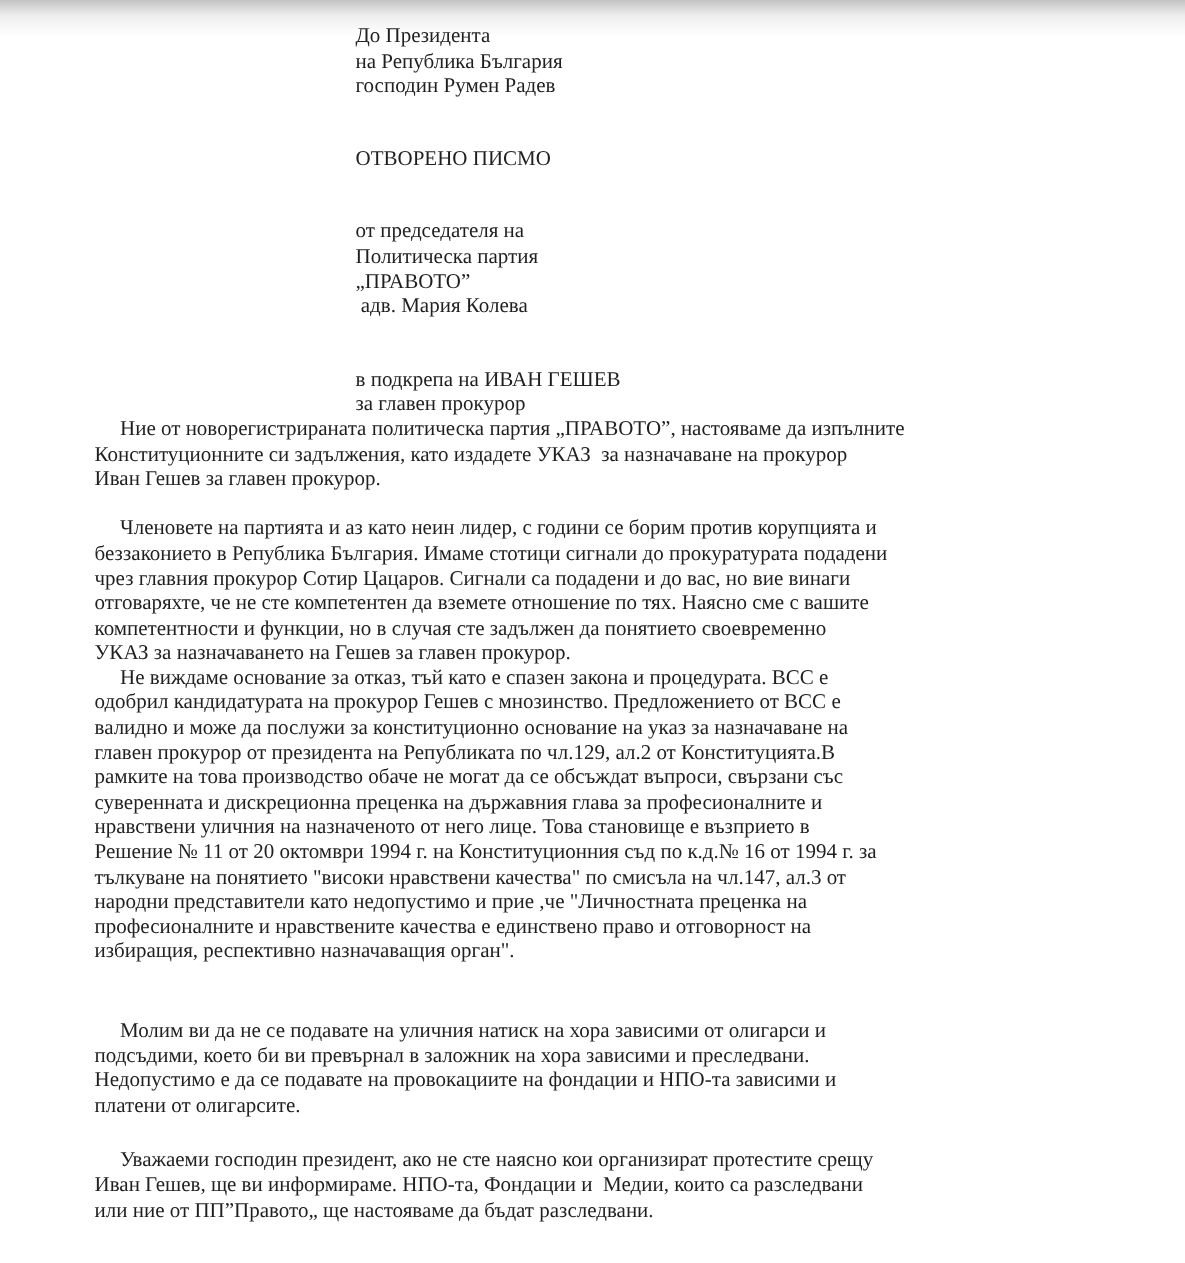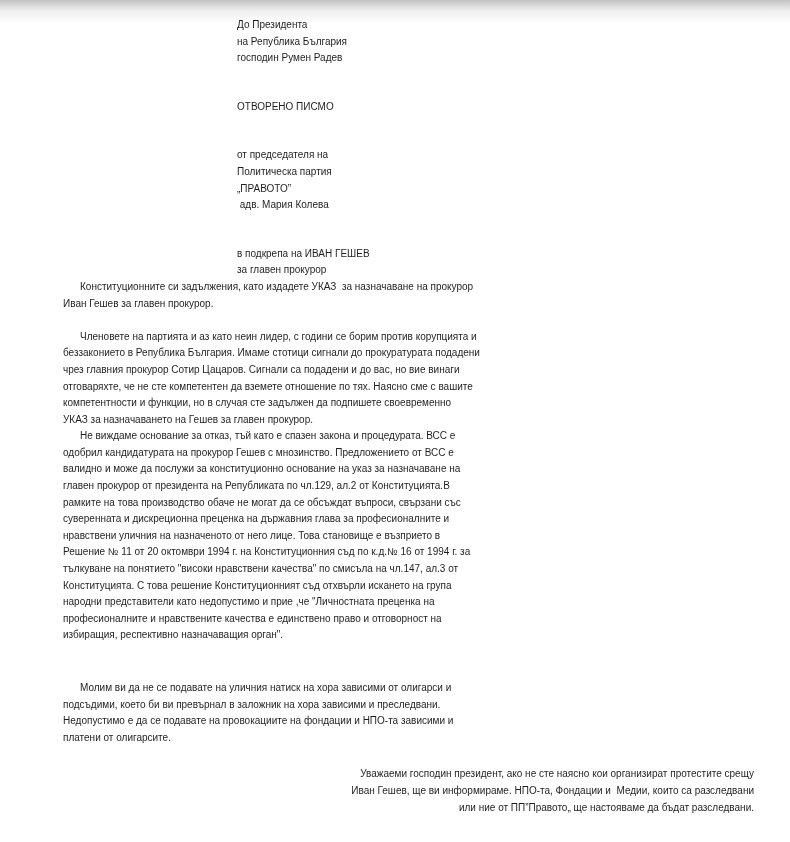--- a/index.html
+++ b/index.html
@@ -2,43 +2,43 @@
 <html style="--page-bg: #ffffff; --text-color: #1f1f1f; --shade-color: #c3c3c3;"><head>
 <meta charset="utf-8">
 <style>
   html, body { margin: 0; padding: 0; background: #ffffff; }
   .page {
     position: relative;
     width: 790px;
     height: 836px;
     background: var(--page-bg, #ffffff);
     overflow: hidden;
-    font-family: Liberation Sans, sans-serif;
-    font-size: 10px;
+    font-family: Liberation Serif, serif;
+    font-size: 14px;
     line-height: 16.6px;
     color: var(--text-color, #1f1f1f);
   }
   .top-shade {
     position: absolute;
     top: 0; left: 0;
     width: 100%;
     height: 24px;
     background: linear-gradient(to bottom, var(--shade-color, #c3c3c3) 0%, #efefef 45%, #ffffff 100%);
   }
   .letter { position: relative; padding: 17px 36px 0 63px; }
   .head { margin-left: 174px; }
   .block-gap { margin-top: 32px; }
   .salutation { margin: 27px 0 16.6px 90px; }
   .line { white-space: pre; }
   .paragraph .line:first-child { text-indent: 17px; }
   .paragraph { margin-bottom: 16.6px; }
   .paragraph:nth-child(2) { margin-bottom: 0; }
   .paragraph:nth-child(3) { margin-bottom: 36px; }
   .paragraph:nth-child(4) { margin-bottom: 20px; }
-  .paragraph:nth-child(5) { margin-bottom: 0; text-align: right; }
+  .paragraph:nth-child(5) { margin-bottom: 0; }
 </style>
 </head>
 <body>
 
 <div class="page">
   <div class="top-shade"></div>
   <div class="letter">
     <div class="head">
       <div class="block recipient">
           <div class="line">До Президента</div>
@@ -54,42 +54,42 @@
           <div class="line">„ПРАВОТО”</div>
           <div class="line"> адв. Мария Колева</div>
         </div>
       <div class="block block-gap subject">
           <div class="line">в подкрепа на ИВАН ГЕШЕВ</div>
           <div class="line">за главен прокурор</div>
         </div>
     </div>
     <div class="paragraphs">
         <div class="paragraph">
+          <div class="line">Ние от новорегистрираната политическа партия „ПРАВОТО”, настояваме да изпълните</div>
           <div class="line">Конституционните си задължения, като издадете УКАЗ  за назначаване на прокурор</div>
           <div class="line">Иван Гешев за главен прокурор.</div>
         </div>
         <div class="paragraph">
           <div class="line">Членовете на партията и аз като неин лидер, с години се борим против корупцията и</div>
           <div class="line">беззаконието в Република България. Имаме стотици сигнали до прокуратурата подадени</div>
           <div class="line">чрез главния прокурор Сотир Цацаров. Сигнали са подадени и до вас, но вие винаги</div>
           <div class="line">отговаряхте, че не сте компетентен да вземете отношение по тях. Наясно сме с вашите</div>
-          <div class="line">компетентности и функции, но в случая сте задължен да подпишете своевременно</div>
+          <div class="line">компетентности и функции, но в случая сте задължен да понятието своевременно</div>
           <div class="line">УКАЗ за назначаването на Гешев за главен прокурор.</div>
         </div>
         <div class="paragraph">
           <div class="line">Не виждаме основание за отказ, тъй като е спазен закона и процедурата. ВСС е</div>
           <div class="line">одобрил кандидатурата на прокурор Гешев с мнозинство. Предложението от ВСС е</div>
           <div class="line">валидно и може да послужи за конституционно основание на указ за назначаване на</div>
           <div class="line">главен прокурор от президента на Републиката по чл.129, ал.2 от Конституцията.В</div>
           <div class="line">рамките на това производство обаче не могат да се обсъждат въпроси, свързани със</div>
           <div class="line">суверенната и дискреционна преценка на държавния глава за професионалните и</div>
           <div class="line">нравствени уличния на назначеното от него лице. Това становище е възприето в</div>
           <div class="line">Решение № 11 от 20 октомври 1994 г. на Конституционния съд по к.д.№ 16 от 1994 г. за</div>
           <div class="line">тълкуване на понятието "високи нравствени качества" по смисъла на чл.147, ал.3 от</div>
-          <div class="line">Конституцията. С това решение Конституционният съд отхвърли искането на група</div>
           <div class="line">народни представители като недопустимо и прие ,че "Личностната преценка на</div>
           <div class="line">професионалните и нравствените качества е единствено право и отговорност на</div>
           <div class="line">избиращия, респективно назначаващия орган".</div>
         </div>
         <div class="paragraph">
           <div class="line">Молим ви да не се подавате на уличния натиск на хора зависими от олигарси и</div>
           <div class="line">подсъдими, което би ви превърнал в заложник на хора зависими и преследвани.</div>
           <div class="line">Недопустимо е да се подавате на провокациите на фондации и НПО-та зависими и</div>
           <div class="line">платени от олигарсите.</div>
         </div>

